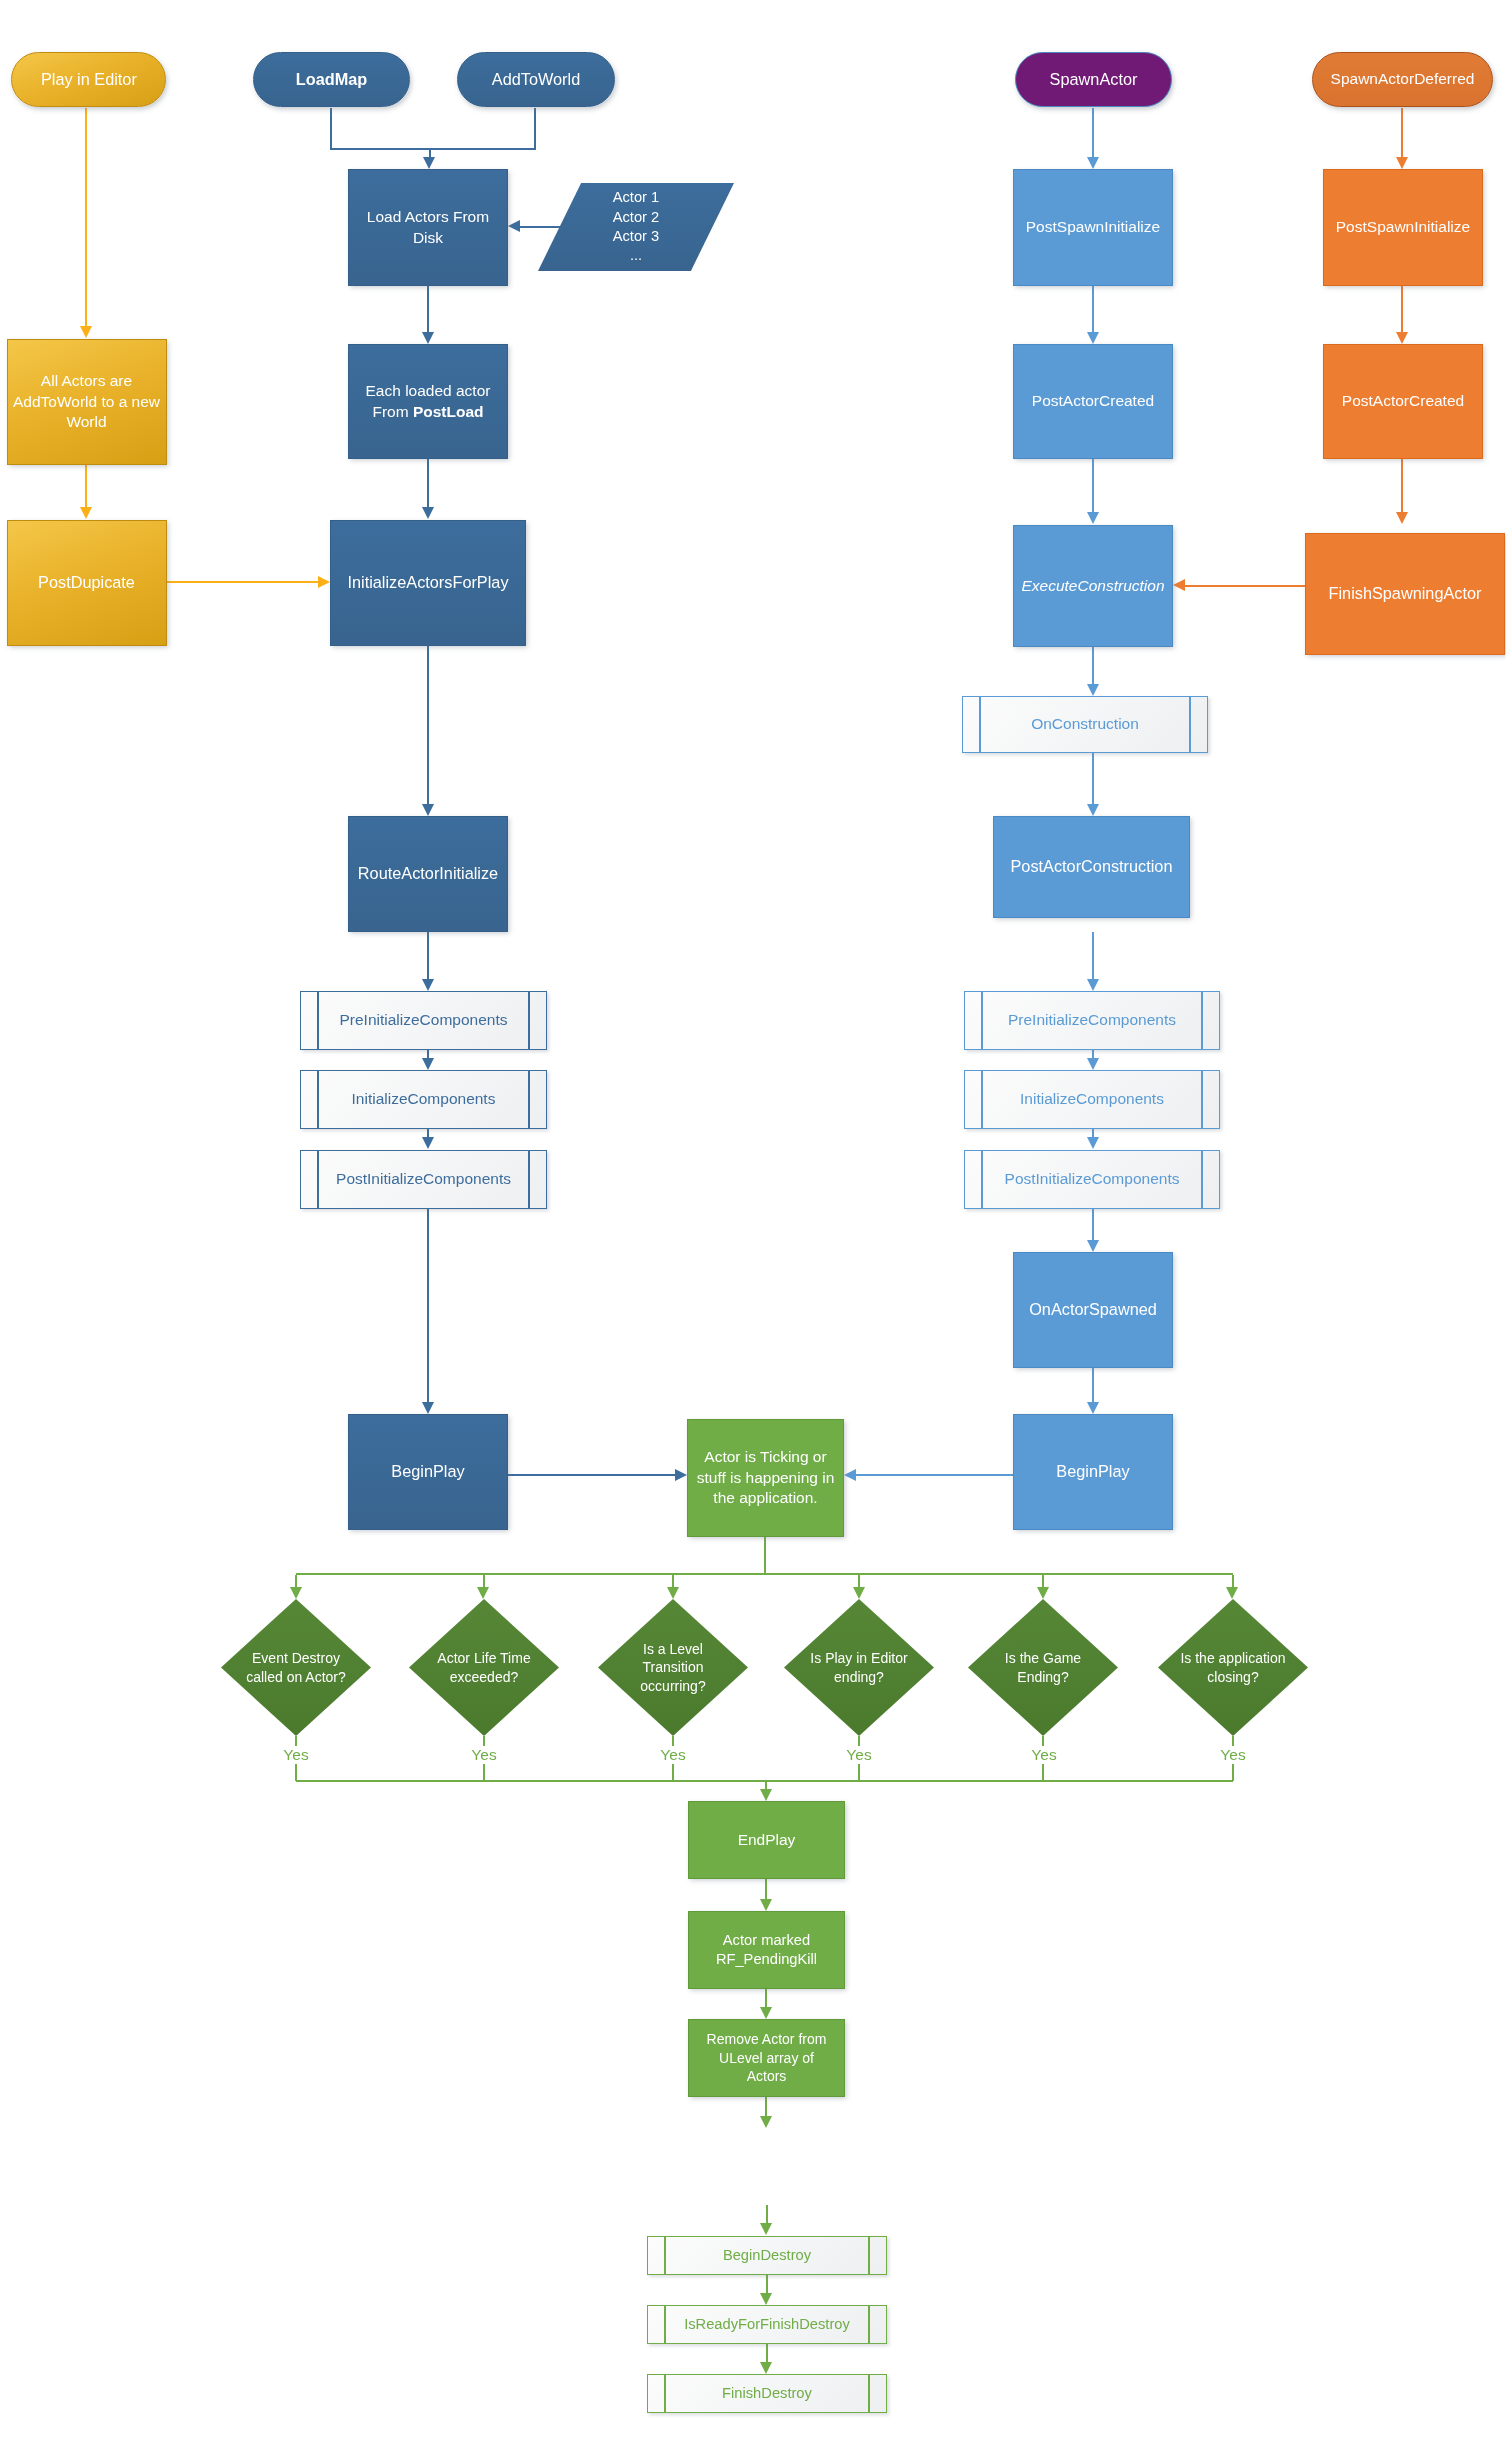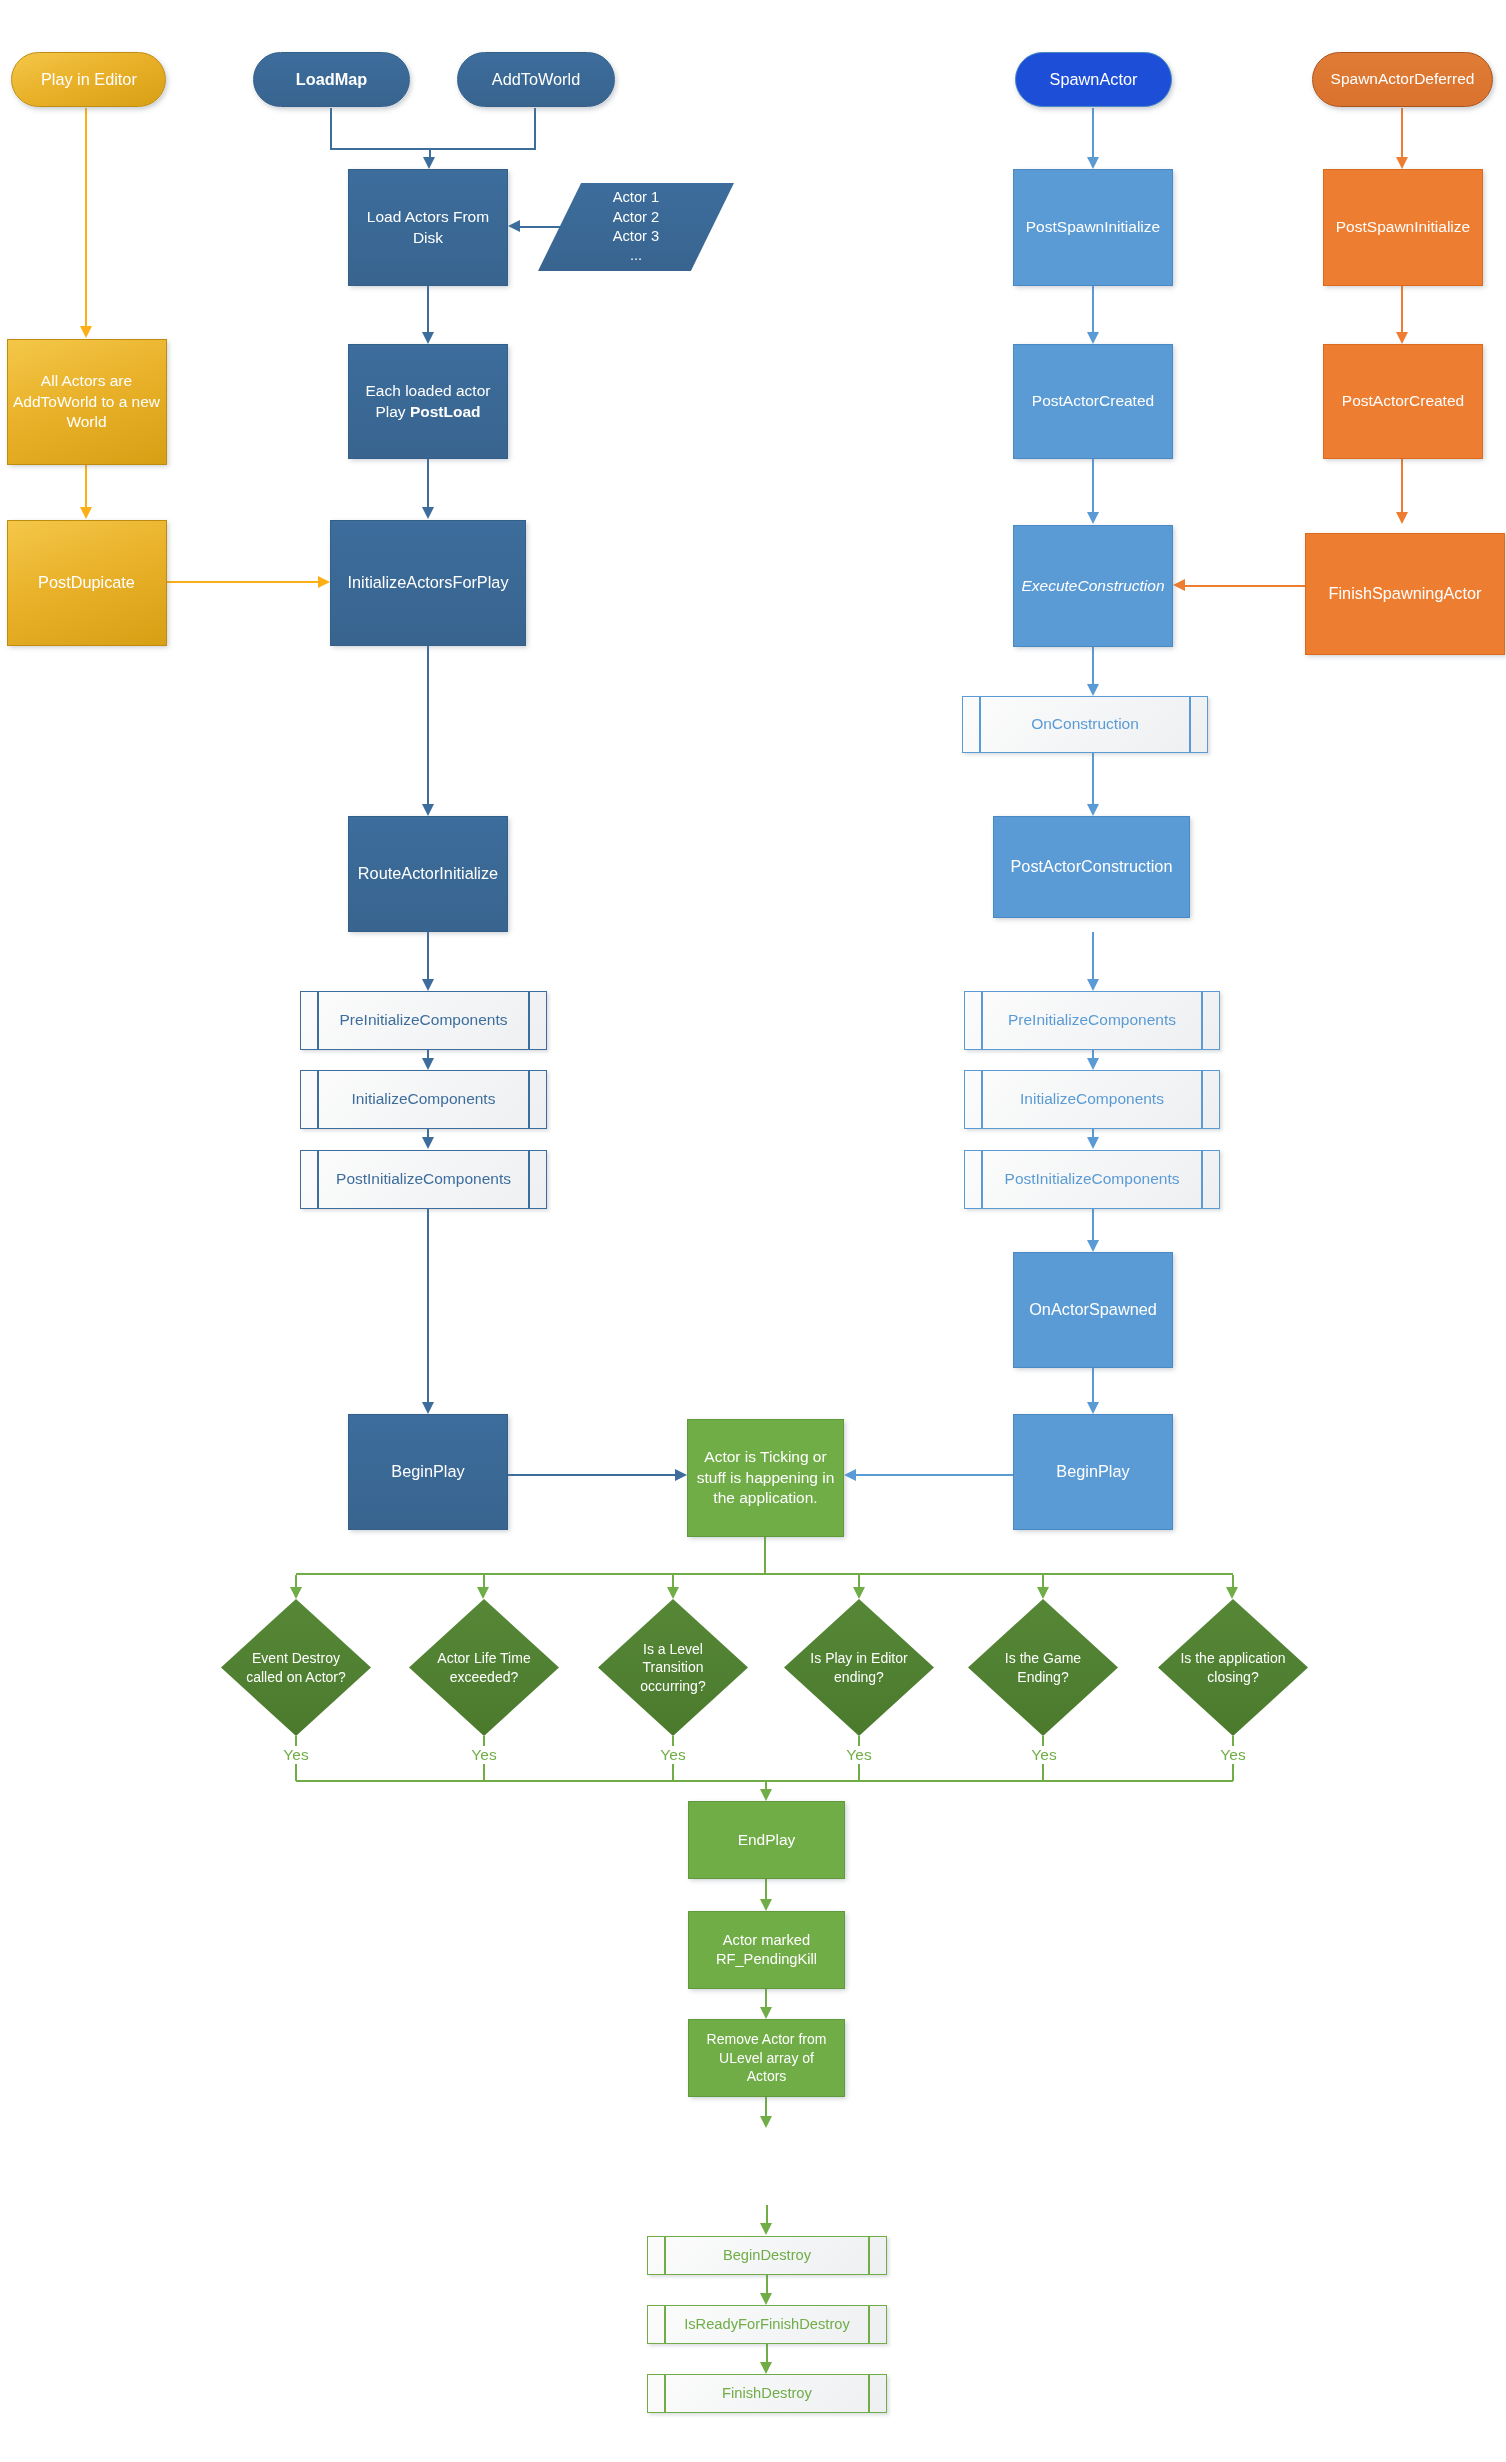--- a/index.html
+++ b/index.html
@@ -129,21 +129,21 @@
     <div class="node pill" style="left: 253px; top: 52px; width: 157px; height: 55px; background: linear-gradient(rgb(61, 109, 156), rgb(56, 100, 143)); border-color: rgb(52, 95, 136); color: rgb(255, 255, 255); font-size: 16.3px; font-weight: bold;">
       <div class="txt">
         <span>LoadMap</span>
       </div>
     </div>
     <div class="node pill" style="left: 457px; top: 52px; width: 158px; height: 55px; background: linear-gradient(rgb(61, 109, 156), rgb(56, 100, 143)); border-color: rgb(52, 95, 136); color: rgb(255, 255, 255); font-size: 16.3px;">
       <div class="txt">
         <span>AddToWorld</span>
       </div>
     </div>
-    <div class="node pill" style="left: 1015px; top: 52px; width: 157px; height: 55px; background: #1d4ed8; border-color: rgb(74, 137, 194); color: rgb(255, 255, 255); font-size: 16.3px;">
+    <div class="node pill" style="left: 1015px; top: 52px; width: 157px; height: 55px; background: #701a75; border-color: rgb(74, 137, 194); color: rgb(255, 255, 255); font-size: 16.3px;">
       <div class="txt">
         <span>SpawnActor</span>
       </div>
     </div>
     <div class="node pill" style="left: 1312px; top: 52px; width: 181px; height: 55px; background: linear-gradient(rgb(224, 124, 54), rgb(217, 114, 46)); border-color: rgb(169, 81, 27); color: rgb(255, 255, 255); font-size: 15.5px;">
       <div class="txt">
         <span>SpawnActorDeferred</span>
       </div>
     </div>
     <div class="node rect" style="left: 348px; top: 169px; width: 160px; height: 117px; background: linear-gradient(rgb(61, 109, 156), rgb(56, 100, 143)); border-color: rgb(52, 95, 136); color: rgb(255, 255, 255); font-size: 15.5px;">
@@ -156,21 +156,21 @@
       <div class="txt">
         <span>Actor 1</span>
         <span>Actor 2</span>
         <span>Actor 3</span>
         <span>...</span>
       </div>
     </div>
     <div class="node rect" style="left: 348px; top: 344px; width: 160px; height: 115px; background: linear-gradient(rgb(61, 109, 156), rgb(56, 100, 143)); border-color: rgb(52, 95, 136); color: rgb(255, 255, 255); font-size: 15.5px;">
       <div class="txt">
         <span>Each loaded actor</span>
-        <span><span style="display: inline;">Play </span><b>PostLoad</b></span>
+        <span><span style="display: inline;">From </span><b>PostLoad</b></span>
       </div>
     </div>
     <div class="node rect" style="left: 6.5px; top: 339px; width: 160px; height: 126px; background: linear-gradient(160deg, rgb(244, 199, 73) 0%, rgb(233, 178, 42) 45%, rgb(215, 159, 20) 100%); border-color: rgb(192, 140, 16); color: rgb(255, 255, 255); font-size: 15.5px;">
       <div class="txt">
         <span>All Actors are</span>
         <span>AddToWorld to a new</span>
         <span>World</span>
       </div>
     </div>
     <div class="node rect" style="left: 6.5px; top: 520px; width: 160px; height: 126px; background: linear-gradient(160deg, rgb(244, 199, 73) 0%, rgb(233, 178, 42) 45%, rgb(215, 159, 20) 100%); border-color: rgb(192, 140, 16); color: rgb(255, 255, 255); font-size: 16.3px;">

